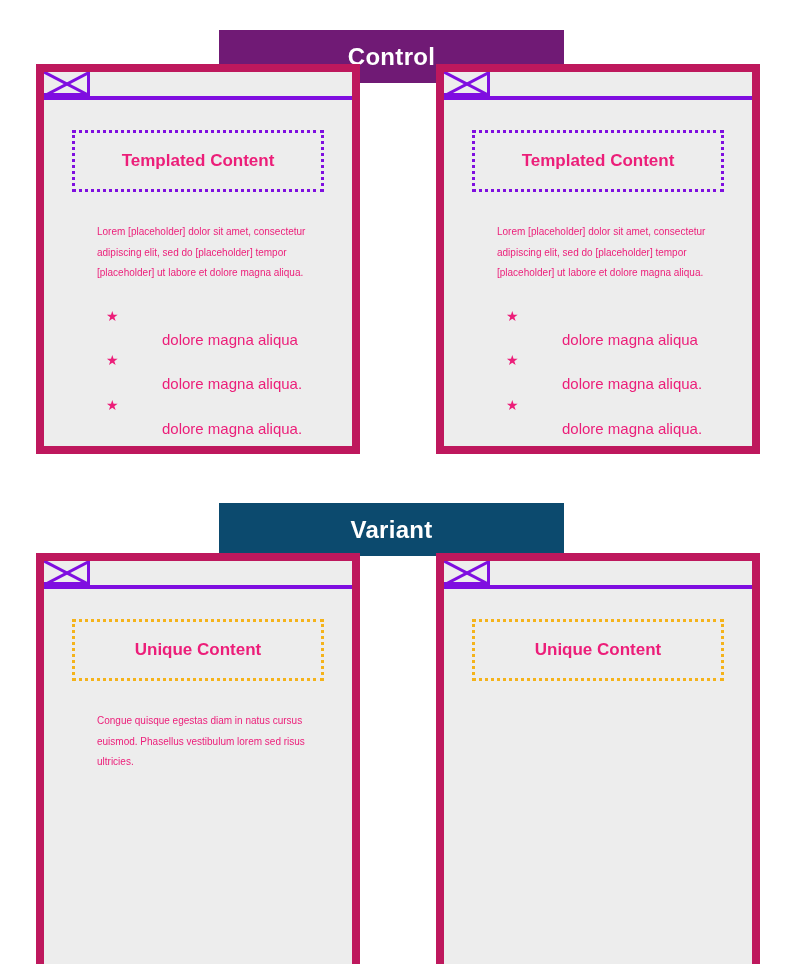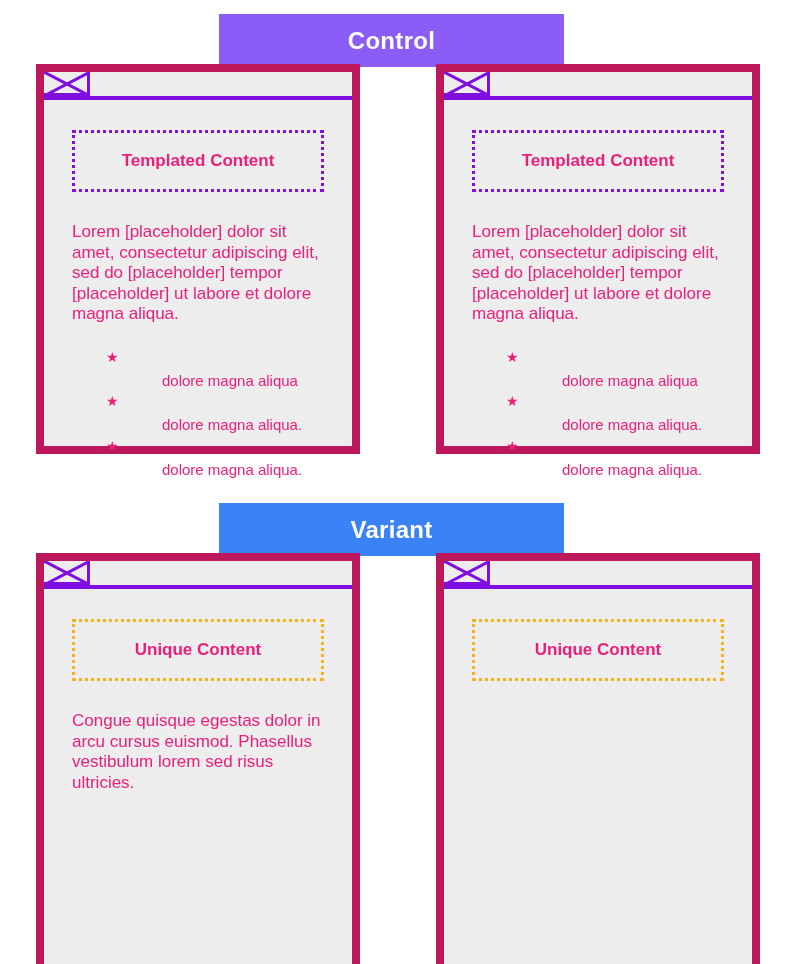--- a/index.html
+++ b/index.html
@@ -23,22 +23,22 @@
     height: 53px;
     display: flex;
     align-items: center;
     justify-content: center;
     color: #ffffff;
     font-size: 24px;
     font-weight: bold;
     letter-spacing: 0.3px;
     box-sizing: border-box;
   }
-  .banner-control { top: 14px; background: #8b5cf6; }
-  .banner-variant { top: 503px; background: #3b82f6; }
+  .banner-control { top: 30px; background: #701a75; }
+  .banner-variant { top: 503px; background: #0c4a6e; }
 
   
   .card {
     position: absolute;
     width: 324px;
     background: #ededed;
     border: 8px solid #be185d;
     box-sizing: border-box;
     padding: 0;
   }
@@ -87,22 +87,23 @@
     border: 3px dotted #7f0ee0;
   }
   .tag-unique {
     border: 3px dotted #f5b31a;
   }
 
   
   .card-body {
     padding: 0 28px;
     color: #ec1e79;
-    font-size: 17px;
+    font-size: 10px;
     line-height: 20.5px;
+    margin-left: 25px;
   }
   .card-body p {
     margin: 0;
   }
   .para-gap {
     margin-top: 20px !important;
   }
   .body-top-gap { margin-top: 30px; }
 
   
@@ -204,21 +205,21 @@
       <svg width="46" height="24" viewBox="0 0 46 24">
         <line x1="0" y1="0" x2="46" y2="24" stroke="#7f0ee0" stroke-width="3"></line>
         <line x1="46" y1="0" x2="0" y2="24" stroke="#7f0ee0" stroke-width="3"></line>
       </svg>
     </span>
   </div>
   <div class="content-tag tag-unique">
     <span>Unique Content</span>
   </div>
   <div class="card-body body-top-gap">
-    <p>Congue quisque egestas dolor in arcu cursus euismod. Phasellus vestibulum lorem sed risus ultricies.</p>
+    <p>Congue quisque egestas diam in natus cursus euismod. Phasellus vestibulum lorem sed risus ultricies.</p>
   </div>
 </div>
 
 <div class="card card-r2 card-right">
   <div class="card-header">
     <span class="xbox-icon">
       <svg width="46" height="24" viewBox="0 0 46 24">
         <line x1="0" y1="0" x2="46" y2="24" stroke="#7f0ee0" stroke-width="3"></line>
         <line x1="46" y1="0" x2="0" y2="24" stroke="#7f0ee0" stroke-width="3"></line>
       </svg>

